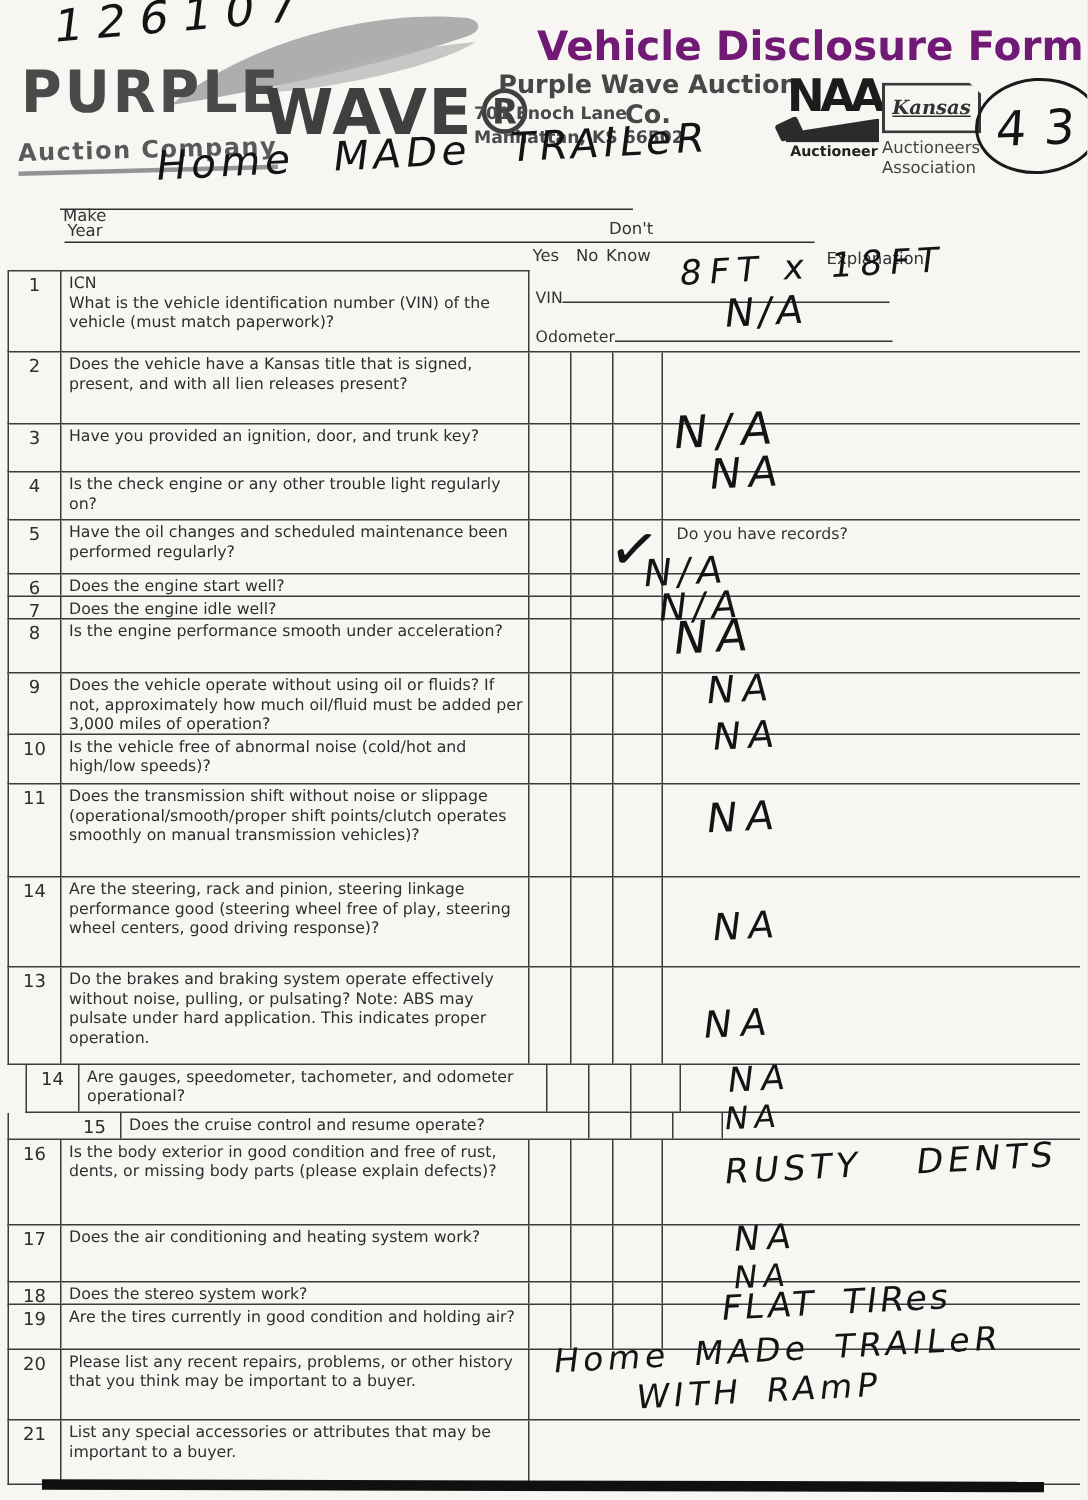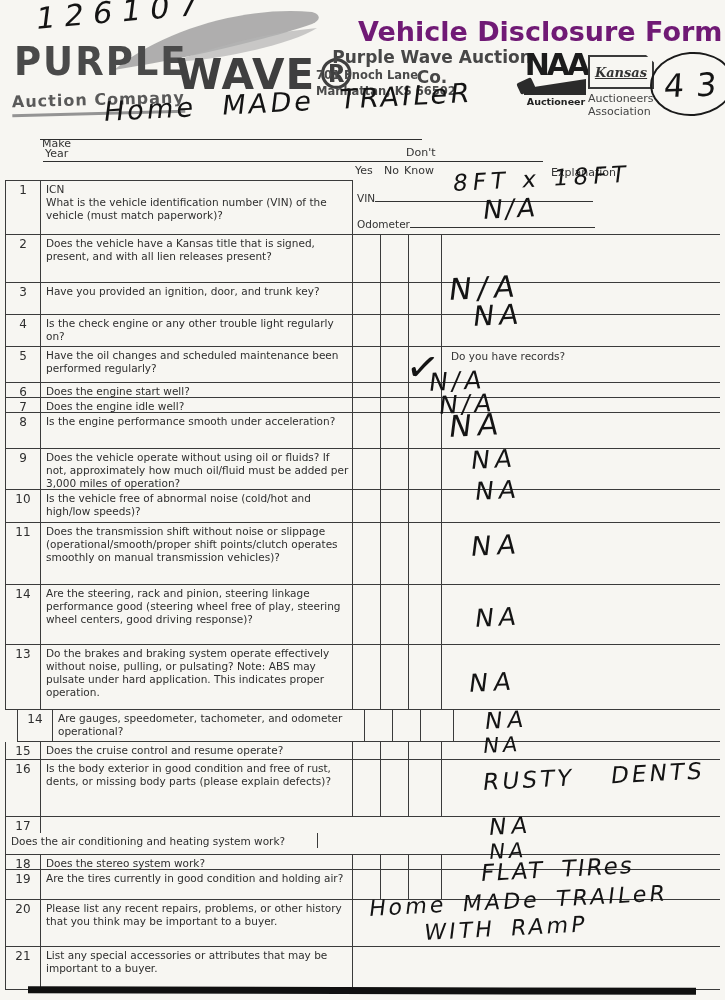--- a/index.html
+++ b/index.html
@@ -242,39 +242,39 @@
       </div>
       <div class="row" style="height: 32px; margin-left: 12px;">
         <div class="c-num">14</div>
         <div class="c-q">Are gauges, speedometer, tachometer, and  odometer operational?</div>
         <div class="c-sm c-yes"></div>
         <div class="c-sm c-no"></div>
         <div class="c-sm c-know"></div>
         <div class="c-exp"></div>
         <span class="hw ans" style="left: 467px; top: 0px; font-size: 23px; letter-spacing: 5px; word-spacing: 0px;">NA</span>
       </div>
-      <div class="row" style="height: 18px;">
+      <div class="row" style="height: 18px; padding-left: 40px;">
         <div class="c-num">15</div>
         <div class="c-q">Does the cruise control and resume operate?</div>
         <div class="c-sm c-yes"></div>
         <div class="c-sm c-no"></div>
         <div class="c-sm c-know"></div>
         <div class="c-exp"></div>
         <span class="hw ans" style="left: 477px; top: -6px; font-size: 21px; letter-spacing: 4px; word-spacing: 0px;">NA</span>
       </div>
       <div class="row" style="height: 57px;">
         <div class="c-num">16</div>
         <div class="c-q">Is the body exterior in good condition and free of rust, dents, or missing body parts (please explain defects)?</div>
         <div class="c-sm c-yes"></div>
         <div class="c-sm c-no"></div>
         <div class="c-sm c-know"></div>
         <div class="c-exp"></div>
         <span class="hw ans" style="left: 477px; top: 11px; font-size: 23px; letter-spacing: 3px; word-spacing: 26px;">RUSTY DENTS</span>
       </div>
-      <div class="row" style="height: 38px; flex-direction: column;">
+      <div class="row" style="height: 38px;">
         <div class="c-num">17</div>
         <div class="c-q">Does the air conditioning and heating system work?</div>
         <div class="c-sm c-yes"></div>
         <div class="c-sm c-no"></div>
         <div class="c-sm c-know"></div>
         <div class="c-exp"></div>
         <span class="hw ans" style="left: 483px; top: -1px; font-size: 23px; letter-spacing: 5px; word-spacing: 0px;">NA</span>
       </div>
       <div class="row" style="height: 15px;">
         <div class="c-num">18</div>

